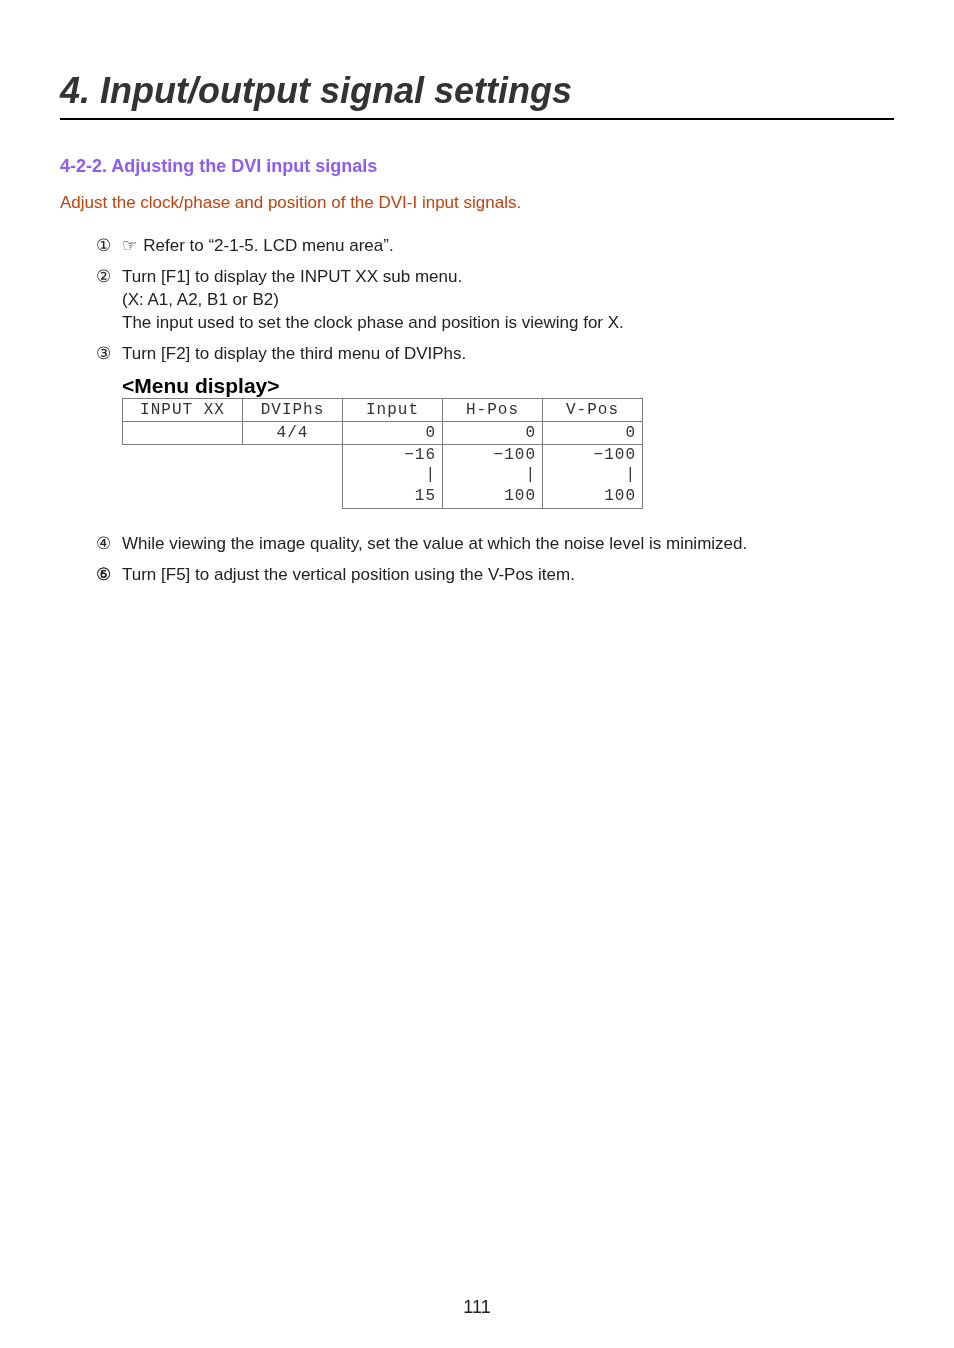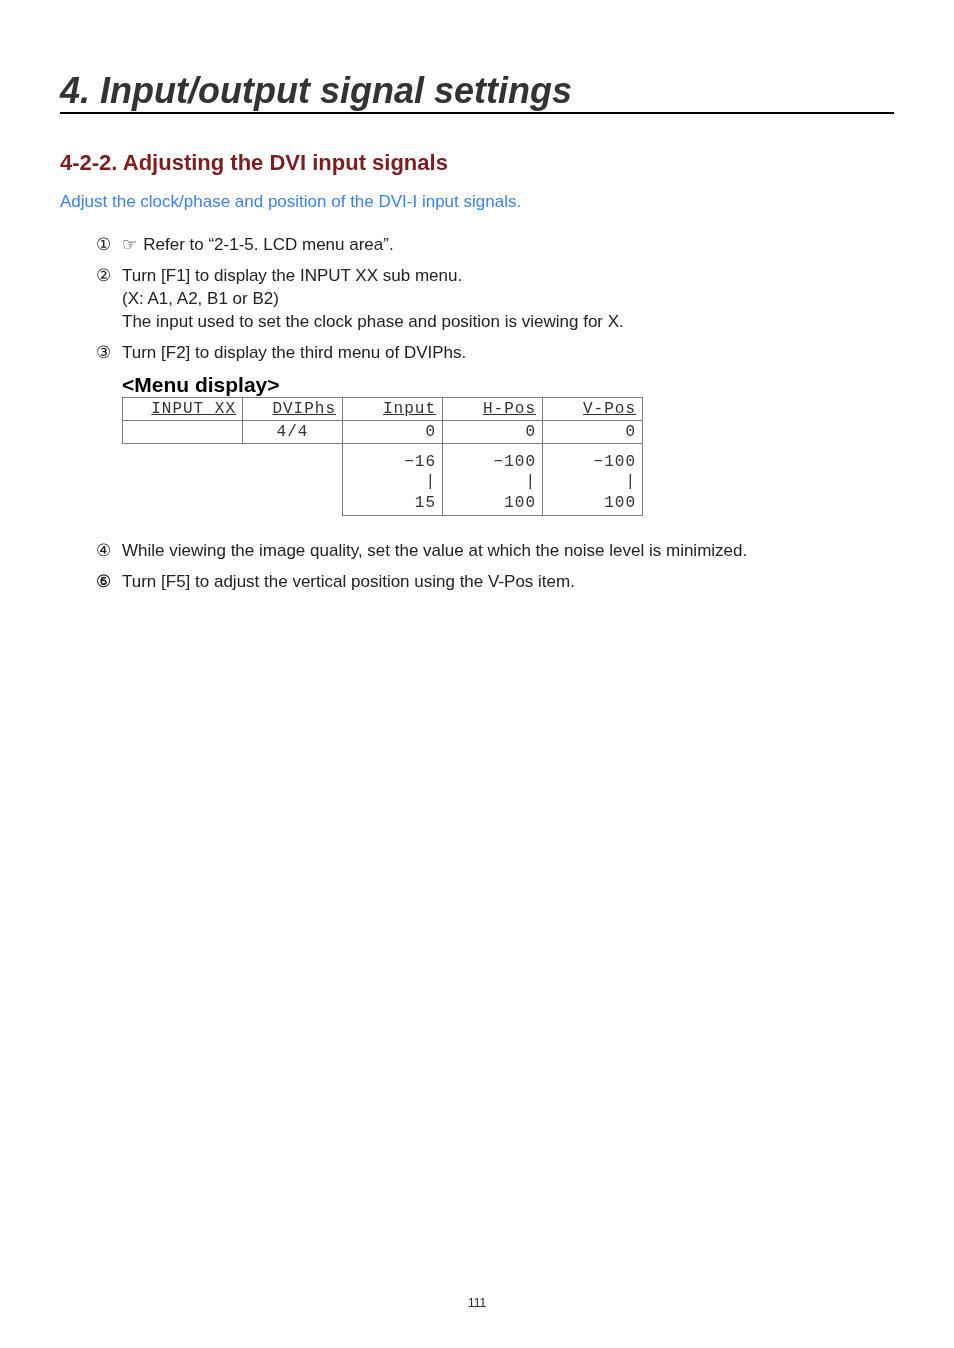--- a/index.html
+++ b/index.html
@@ -17,33 +17,34 @@
     width: 954px;
     height: 1348px;
     position: relative;
   }
   .chapter-title {
     font-style: italic;
     font-weight: bold;
     font-size: 36px;
     letter-spacing: 0px;
     margin: 0;
+    padding-bottom: 6px;
     border-bottom: 2px solid #000;
     color: #333;
   }
   .section-title {
     font-weight: bold;
-    font-size: 22px;
+    font-size: 18px;
     margin: 36px 0 14px 0;
-    color: #7f1d1d;
+    color: #8b5cf6;
   }
   .intro {
     font-size: 17px;
     margin: 16px 0 22px 0;
-    color: #3b82f6;
+    color: #c2410c;
   }
   ol.steps {
     list-style: none;
     margin: 0;
     padding: 0 0 0 36px;
     counter-reset: none;
   }
   ol.steps li {
     font-size: 17px;
     color: #222;
@@ -89,34 +90,34 @@
     padding: 2px 6px 2px 6px;
     vertical-align: top;
     box-sizing: border-box;
     height: 22px;
   }
   table.menu td.col0 { width: 120px; }
   table.menu td.col1 { width: 100px; text-align: center; margin-top: 48px; }
   table.menu td.col2 { width: 100px; text-align: right; }
   table.menu td.col3 { width: 100px; text-align: right; }
   table.menu td.col4 { width: 100px; text-align: right; }
-  table.menu td.header { text-align: right; text-decoration: underline; }
+  table.menu td.header { text-align: center; }
   table.menu td.range {
     white-space: pre;
     line-height: 1.3;
-    padding-top: 8px;
+    padding-top: 0;
     padding-bottom: 1px;
   }
   .page-number {
     position: absolute;
-    bottom: 38px;
+    bottom: 30px;
     left: 0;
     right: 0;
     text-align: center;
-    font-size: 12px;
+    font-size: 18px;
     color: #222;
   }
 </style>
 </head>
 <body>
 
 <div class="page">
 
   <h1 class="chapter-title">4. Input/output signal settings</h1>
 

